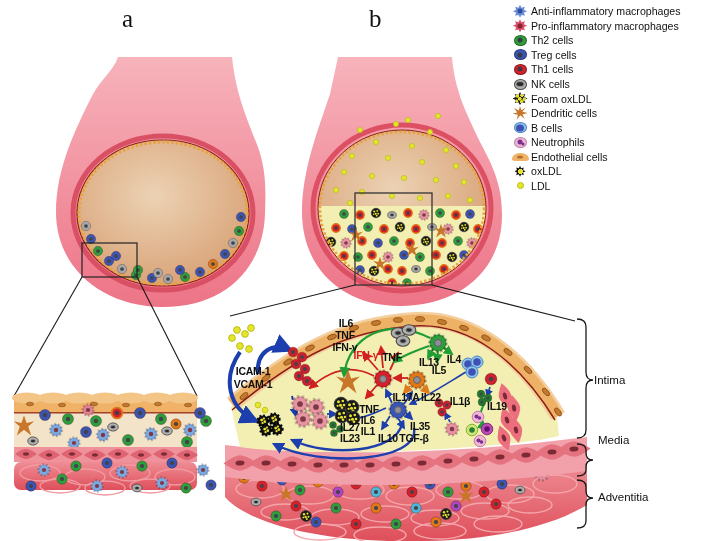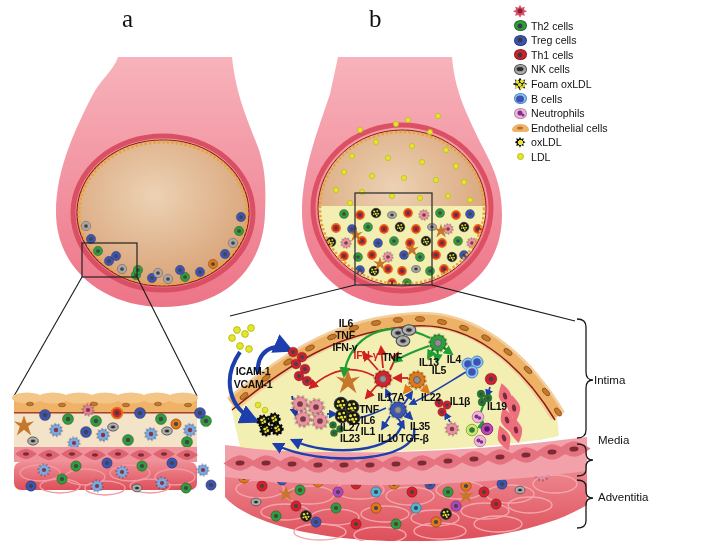--- a/index.html
+++ b/index.html
@@ -598,42 +598,49 @@
 <div class="cy" style="left:346px;top:323px">IL6</div>
 <div class="cy" style="left:345px;top:335px">TNF</div>
 <div class="cy" style="left:345px;top:347px">IFN-γ</div>
 <div class="cy red" style="left:366px;top:355px">IFN-γ</div>
 <div class="cy" style="left:392px;top:357px">TNF</div>
 <div class="cy" style="left:253px;top:371px">ICAM-1</div>
 <div class="cy" style="left:253px;top:384px">VCAM-1</div>
 <div class="cy" style="left:429px;top:362px">IL13</div>
 <div class="cy" style="left:454px;top:359px">IL4</div>
 <div class="cy" style="left:439px;top:370px">IL5</div>
-<div class="cy" style="left:391px;top:397px">IL17A</div>
+<div class="cy" style="left:406px;top:397px">IL17A</div>
 <div class="cy" style="left:431px;top:397px">IL22</div>
 <div class="cy" style="left:369px;top:409px">TNF</div>
 <div class="cy" style="left:368px;top:420px">IL6</div>
 <div class="cy" style="left:368px;top:431px">IL1</div>
 <div class="cy" style="left:350px;top:427px">IL27</div>
 <div class="cy" style="left:350px;top:438px">IL23</div>
 <div class="cy" style="left:388px;top:438px">IL10</div>
 <div class="cy" style="left:414px;top:438px">TGF-β</div>
 <div class="cy" style="left:420px;top:426px">IL35</div>
 <div class="cy" style="left:460px;top:401px">IL1β</div>
 <div class="cy" style="left:497px;top:406px">IL19</div>
 
 <div class="layer-lbl" style="left:594px;top:374px">Intima</div>
 <div class="layer-lbl" style="left:598px;top:434px">Media</div>
 <div class="layer-lbl" style="left:598px;top:491px">Adventitia</div>
 
 <div class="legend">
   <div class="lrow">
         <span class="lic">
+          <span class="ic i-amac"></span>
+        </span>
+        <span>Anti-inflammatory macrophages</span>
+      </div>
+  <div class="lrow">
+        <span class="lic">
           <span class="ic i-pmac"></span>
         </span>
+        <span>Pro-inflammatory macrophages</span>
       </div>
   <div class="lrow">
         <span class="lic">
           <span class="ic i-c c-th2"></span>
         </span>
         <span>Th2 cells</span>
       </div>
   <div class="lrow">
         <span class="lic">
           <span class="ic i-c c-treg"></span>
@@ -653,20 +660,26 @@
         <span>NK cells</span>
       </div>
   <div class="lrow">
         <span class="lic">
           <span class="ic i-foam"></span>
         </span>
         <span>Foam oxLDL</span>
       </div>
   <div class="lrow">
         <span class="lic">
+          <span class="ic i-dc"></span>
+        </span>
+        <span>Dendritic cells</span>
+      </div>
+  <div class="lrow">
+        <span class="lic">
           <span class="ic i-c i-b"></span>
         </span>
         <span>B cells</span>
       </div>
   <div class="lrow">
         <span class="lic">
           <span class="ic i-c i-neu"></span>
         </span>
         <span>Neutrophils</span>
       </div>

